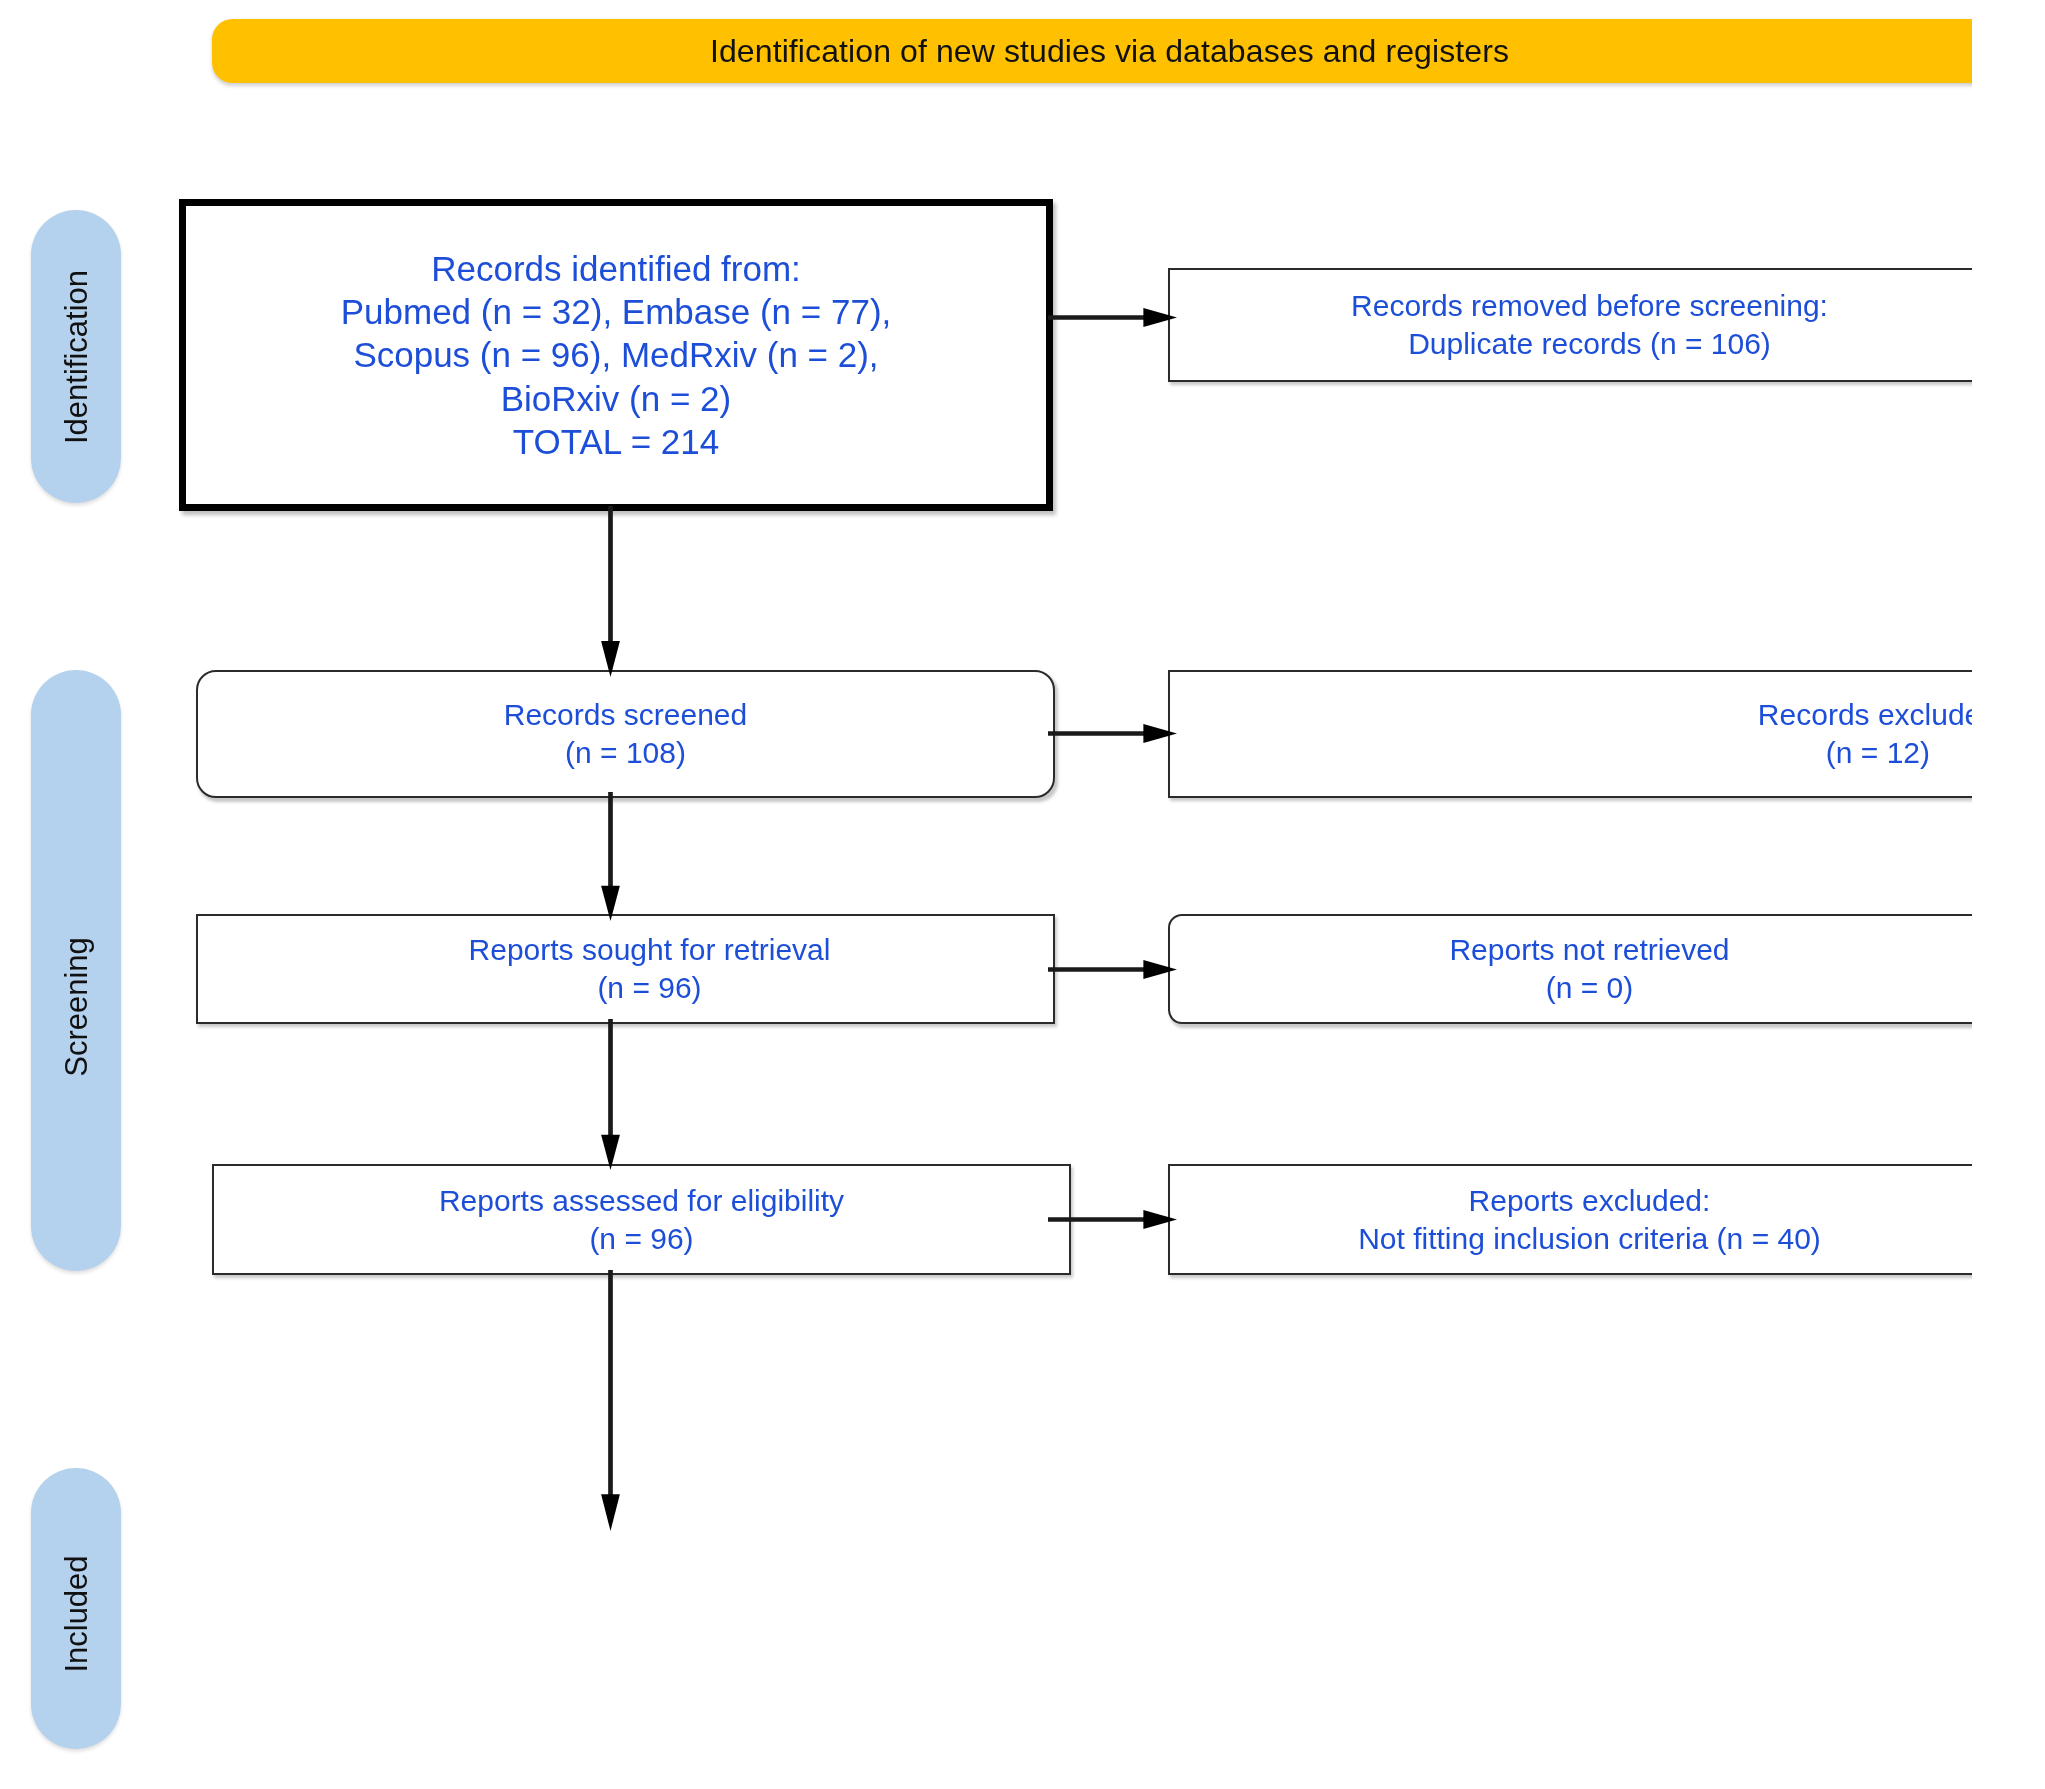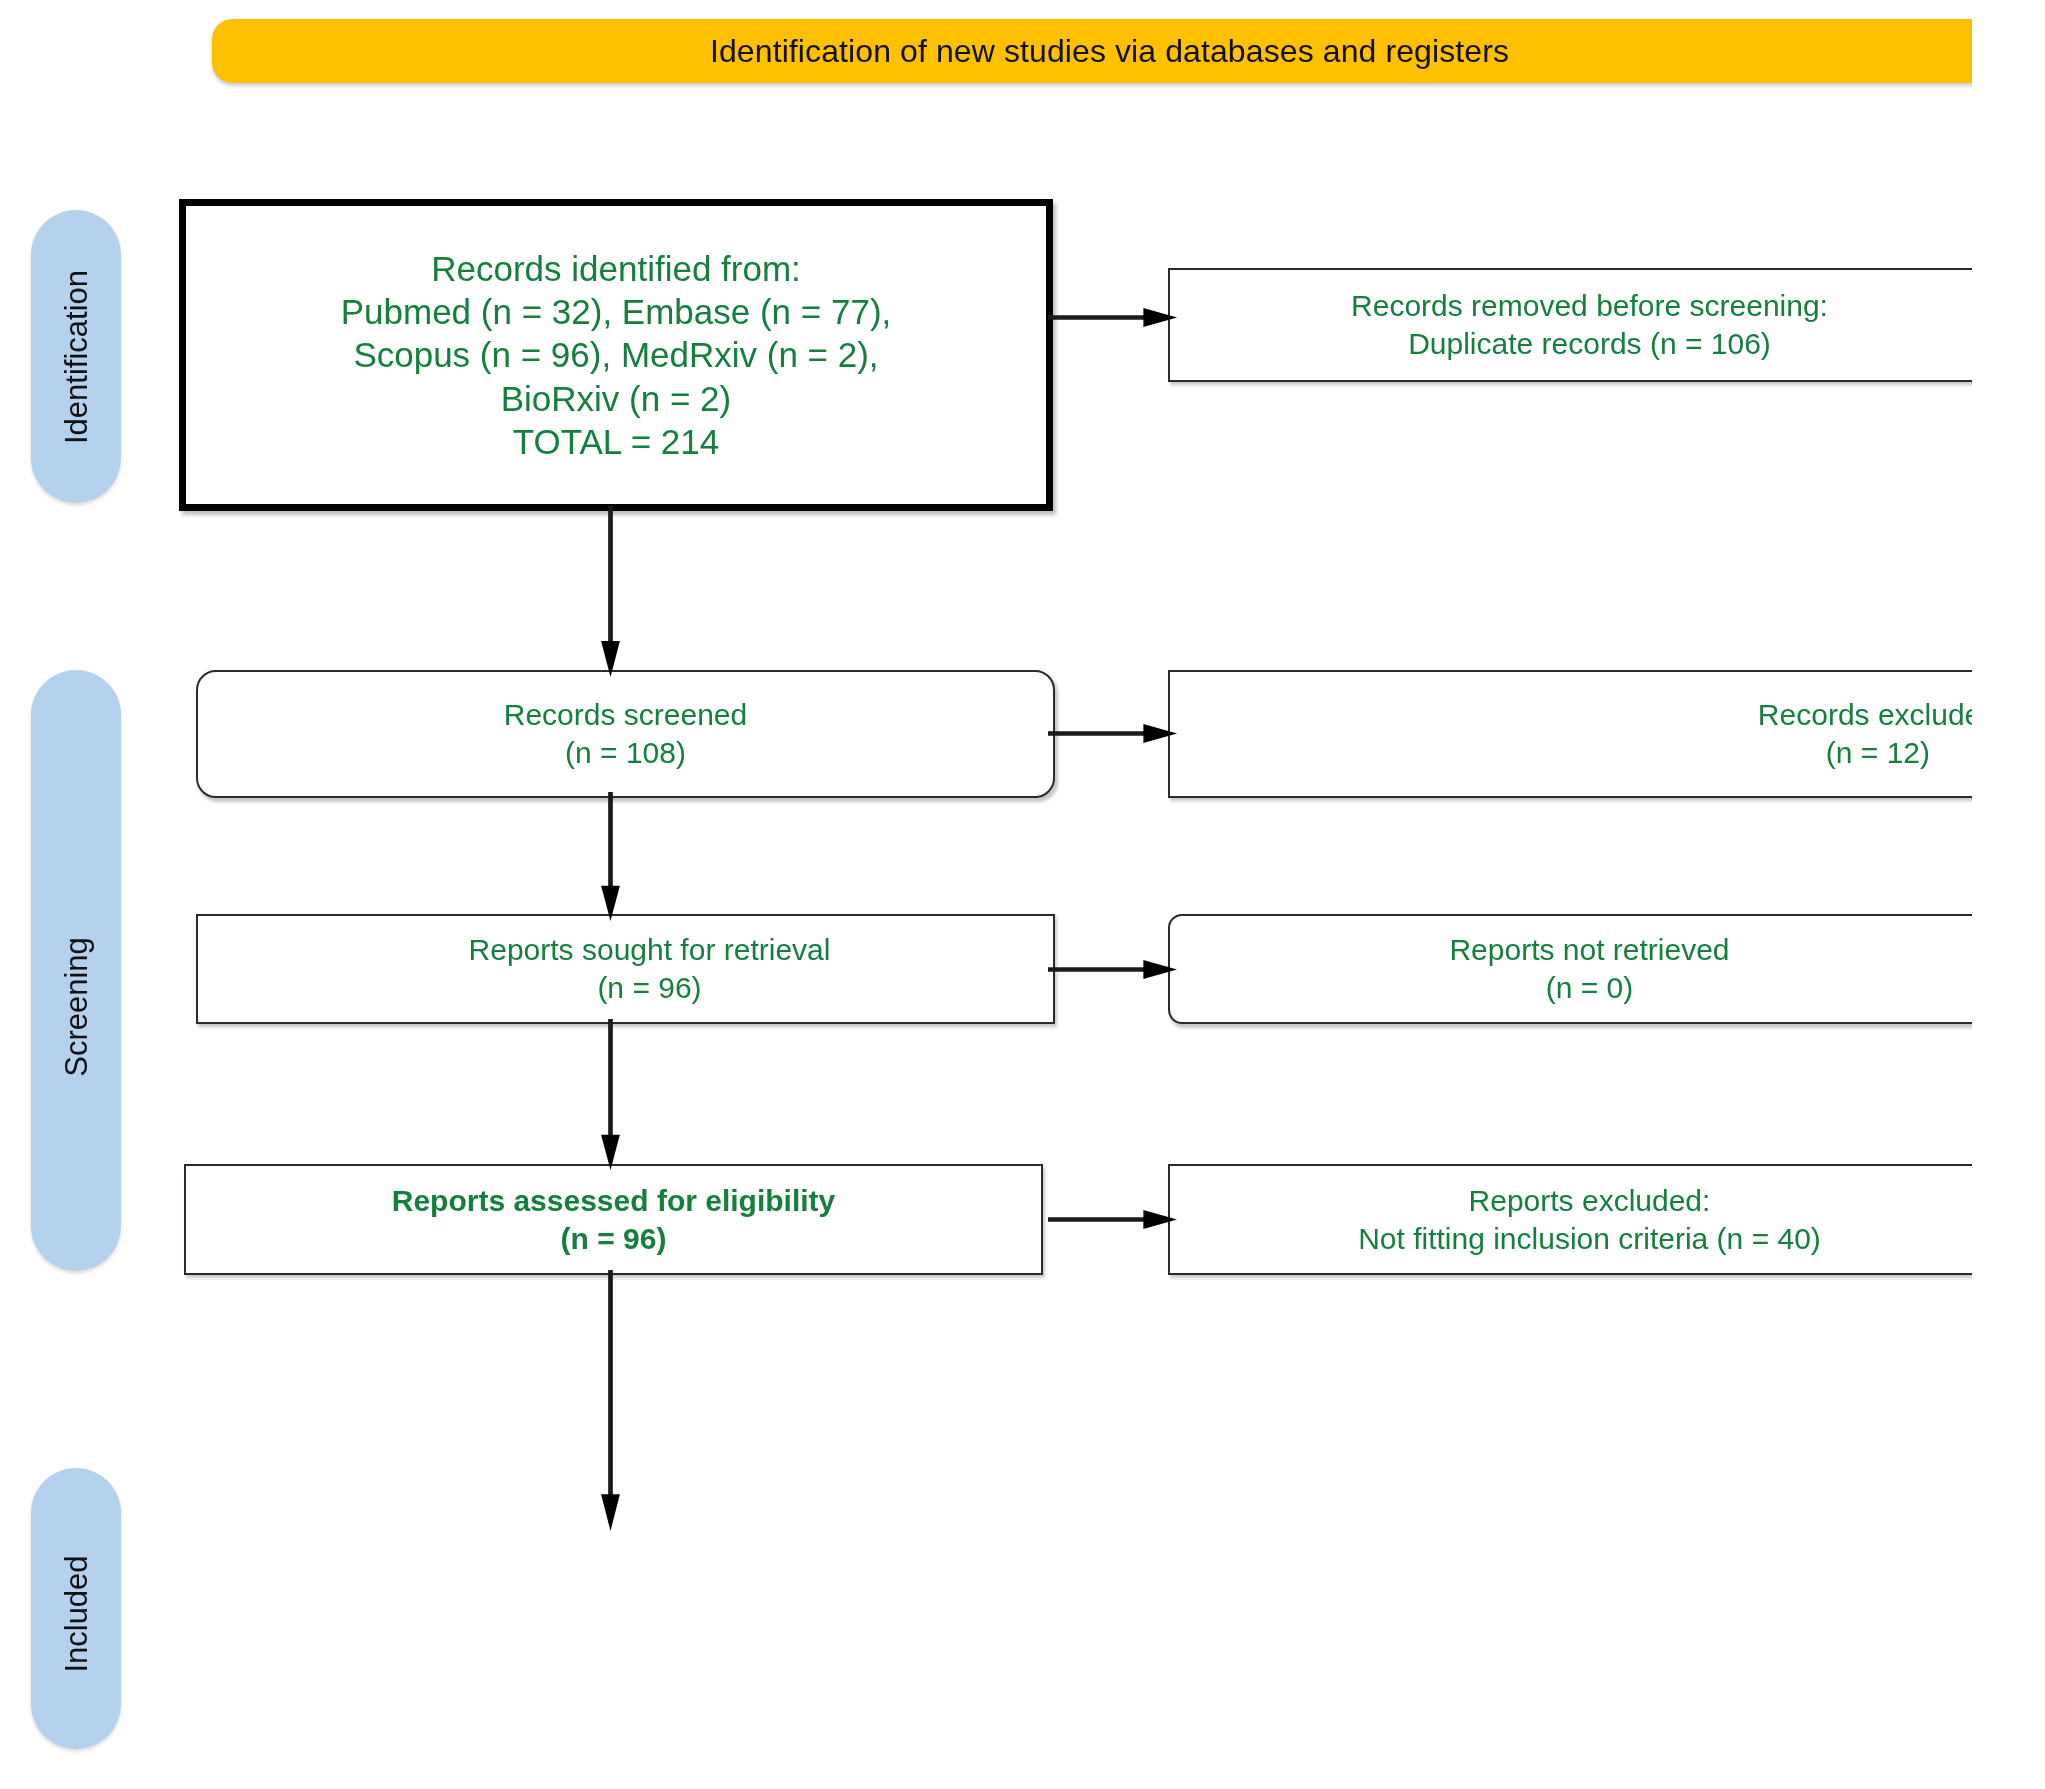--- a/index.html
+++ b/index.html
@@ -74,30 +74,30 @@
     text-align:center;
     box-shadow:2.4px 3.1px 3.1px rgba(0,0,0,.22);
   }
   .box.thick{
     border:7px solid #000;
     box-shadow:3.1px 3.9px 3.9px rgba(0,0,0,.25);
   }
   .box-text{
     font-size:30px;
     line-height:1.26;
-    color:#15803d;
+    color:#1d4ed8;
     padding:0 11px;
   }
   .box.thick .box-text{ font-size:35px; line-height:1.24; }
 
   
   #box-identified{ left:179px; top:199px;  width:874px; height:312px; }
   #box-screened  { left:196px; top:670px;  width:859px; height:128px;border-radius:20px; }
   #box-sought    { left:196px; top:914px; width:859px; height:110px;padding-left:48px; }
-  #box-assessed  { left:184px; top:1164px; width:859px; height:111px;font-weight:bold; }
+  #box-assessed  { left:212px; top:1164px; width:859px; height:111px; }
   #box-included  { left:196px; top:1524px; width:859px; height:149px; }
   
   #box-removed   { left:1168px; top:268px;  width:843px; height:114px; }
   #box-excluded  { left:1168px; top:670px;  width:843px; height:128px;justify-content:flex-end; }
   #box-notretr   { left:1168px; top:914px; width:843px; height:110px;border-radius:14px; }
   #box-repexcl   { left:1168px; top:1164px; width:843px; height:111px; }
 
   
   .conn{ position:absolute; }
   .conn svg{ display:block; overflow:visible; }

